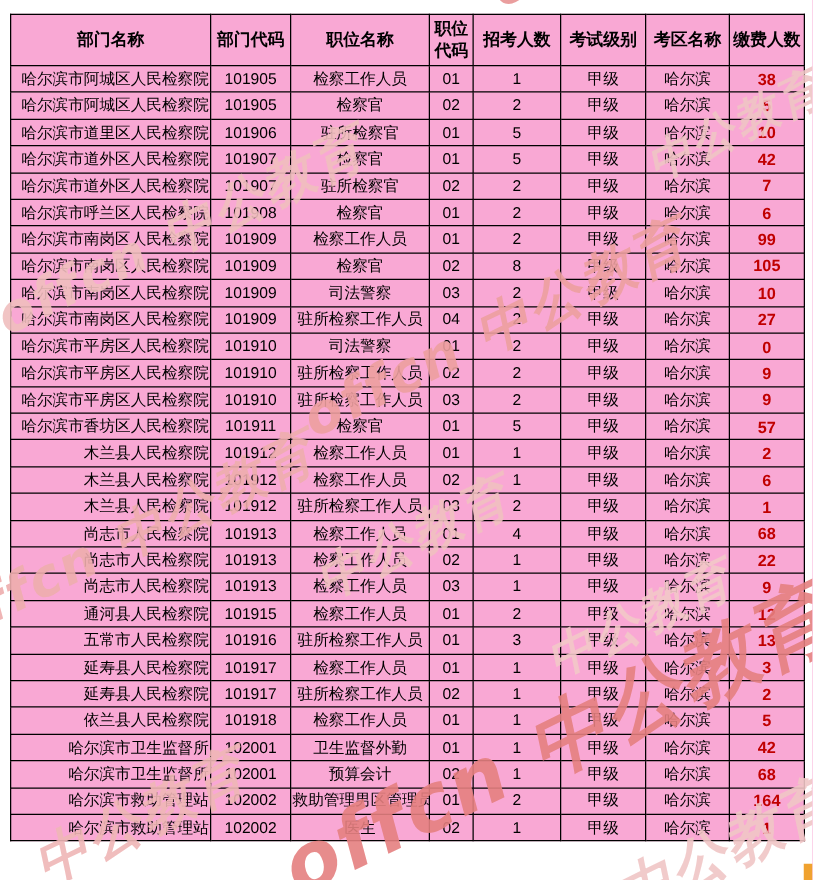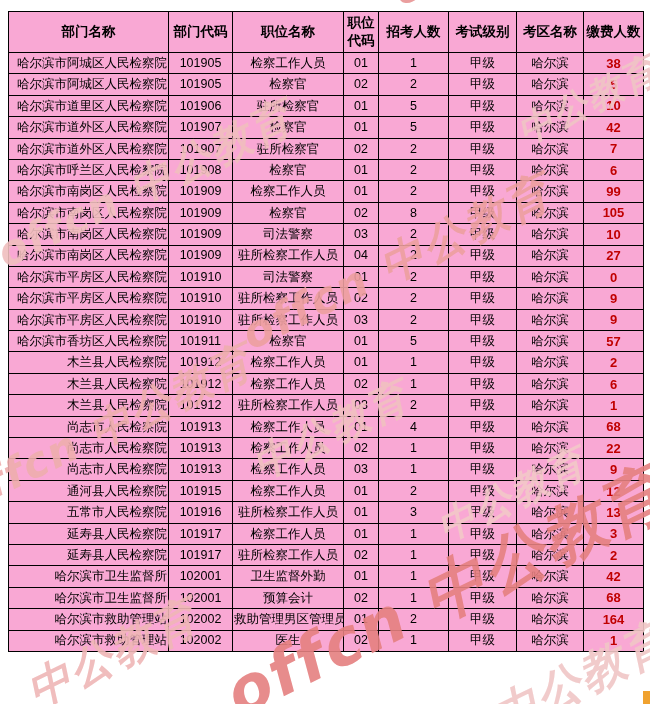--- a/index.html
+++ b/index.html
@@ -343,20 +343,30 @@
           <td class="col-department">延寿县人民检察院</td>
           <td class="col-dept-code">101917</td>
           <td class="col-position">驻所检察工作人员</td>
           <td class="col-job-code">02</td>
           <td class="col-openings">1</td>
           <td class="col-exam-level">甲级</td>
           <td class="col-region">哈尔滨</td>
           <td class="col-paid-count">2</td>
         </tr>
         <tr>
+          <td class="col-department">依兰县人民检察院</td>
+          <td class="col-dept-code">101918</td>
+          <td class="col-position">检察工作人员</td>
+          <td class="col-job-code">01</td>
+          <td class="col-openings">1</td>
+          <td class="col-exam-level">甲级</td>
+          <td class="col-region">哈尔滨</td>
+          <td class="col-paid-count">5</td>
+        </tr>
+        <tr>
           <td class="col-department">哈尔滨市卫生监督所</td>
           <td class="col-dept-code">102001</td>
           <td class="col-position">卫生监督外勤</td>
           <td class="col-job-code">01</td>
           <td class="col-openings">1</td>
           <td class="col-exam-level">甲级</td>
           <td class="col-region">哈尔滨</td>
           <td class="col-paid-count">42</td>
         </tr>
         <tr>

